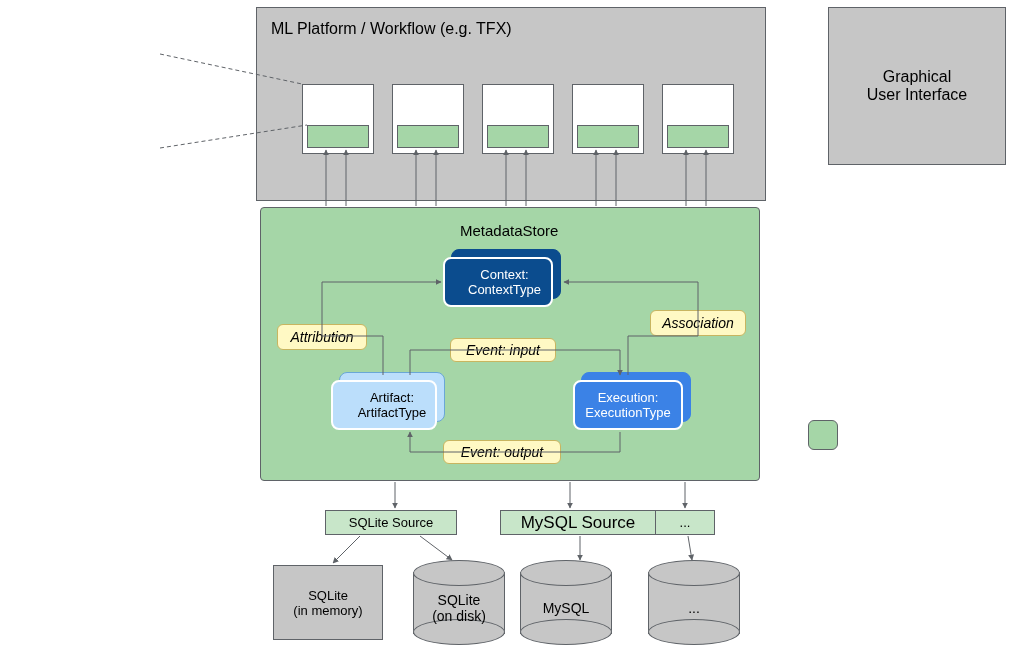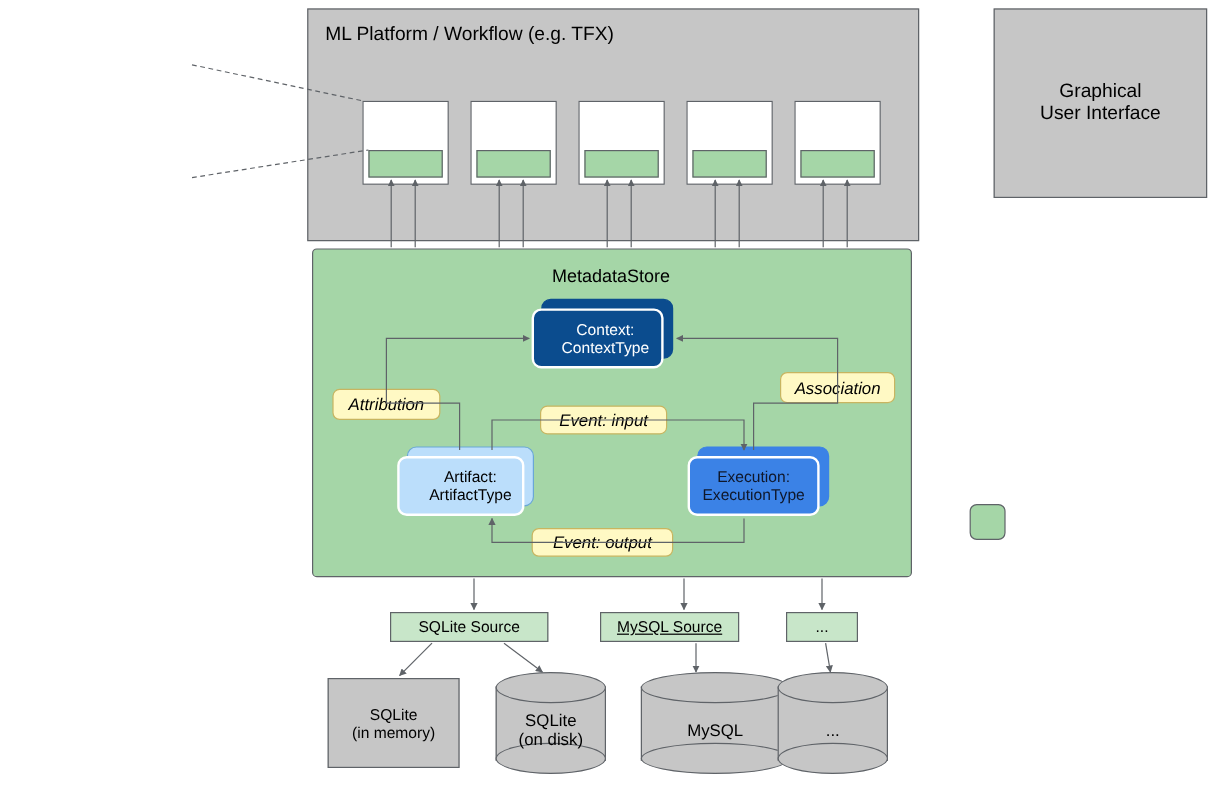--- a/index.html
+++ b/index.html
@@ -19,21 +19,21 @@
     align-items: center;
     justify-content: center;
     text-align: center;
   }
   .gray-fill { background: #c6c6c6; }
   .white-fill { background: #fff; }
   .green-fill { background: #a5d6a7; }
   .green-light { background: #c8e6c9; }
   .yellow-fill { background: #fff9c4; }
   .darkblue-fill { background: #0b4c8e; color: #fff; }
-  .blue-fill { background: #3b82e6; color: #0f172a; }
+  .blue-fill { background: #3b82e6; color: #ffffff; }
   .lightblue-fill { background: #bbdefb; color: #000; padding-left: 16px; }
 
   .platform-title {
     position: absolute;
     font-size: 16px;
     color: #000;
   }
   .small-card {
     border-radius: 8px;
   }
@@ -146,21 +146,21 @@
 <div class="box yellow-fill event-label" style="left:443px; top:440px; width:118px; height:24px; border-color:#c8b560;">
   <span>Event: output</span>
 </div>
 
 <div class="box green-fill" style="left:808px; top:420px; width:30px; height:30px; border-radius:6px;">
 </div>
 
 <div class="box green-light" style="left:325px; top:510px; width:132px; height:25px; font-size:13px;">
   <span>SQLite Source</span>
 </div>
-<div class="box green-light" style="left:500px; top:510px; width:116px; height:25px; font-size:13px;text-decoration:underline;">
+<div class="box green-light" style="left:500px; top:510px; width:156px; height:25px; font-size:17px;">
   <span>MySQL Source</span>
 </div>
 <div class="box green-light" style="left:655px; top:510px; width:60px; height:25px; font-size:13px;">
   <span>...</span>
 </div>
 
 <div class="box gray-fill" style="left:273px; top:565px; width:110px; height:75px; flex-direction:column; font-size:13px;">
   <span>SQLite</span>
   <span>(in memory)</span>
 </div>
@@ -168,21 +168,21 @@
 <div class="cyl" style="left:413px; top:560px; width:92px; height:85px;">
   <div class="cyl-body" style="top:12px; height:62px;"></div>
   <div class="cyl-bot" style="bottom:0; height:24px;"></div>
   <div class="cyl-top" style="top:0; height:24px;"></div>
   <div class="cyl-label" style="top:32px;">
     <span>SQLite</span><br>
     <span>(on disk)</span>
   </div>
 </div>
 
-<div class="cyl" style="left:534px; top:560px; width:92px; height:85px;padding-left:32px;">
+<div class="cyl" style="left:520px; top:560px; width:92px; height:85px;">
   <div class="cyl-body" style="top:12px; height:62px;"></div>
   <div class="cyl-bot" style="bottom:0; height:24px;"></div>
   <div class="cyl-top" style="top:0; height:24px;"></div>
   <div class="cyl-label" style="top:40px;">
     <span>MySQL</span>
   </div>
 </div>
 
 <div class="cyl" style="left:648px; top:560px; width:92px; height:85px;">
   <div class="cyl-body" style="top:12px; height:62px;"></div>

